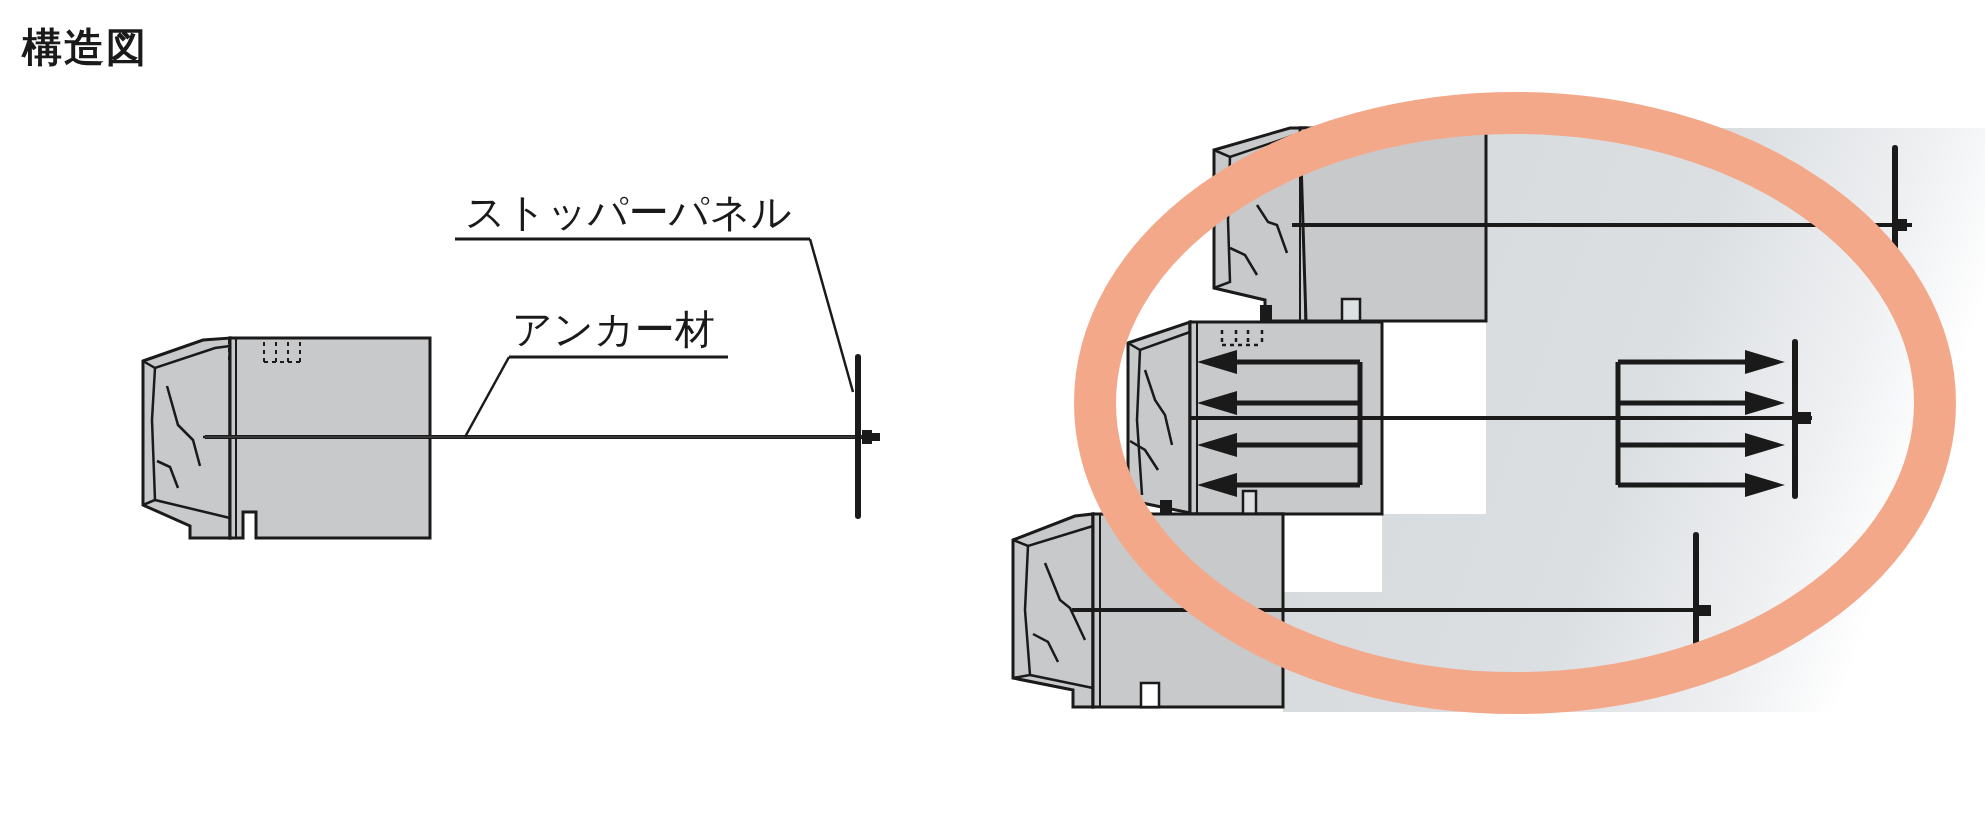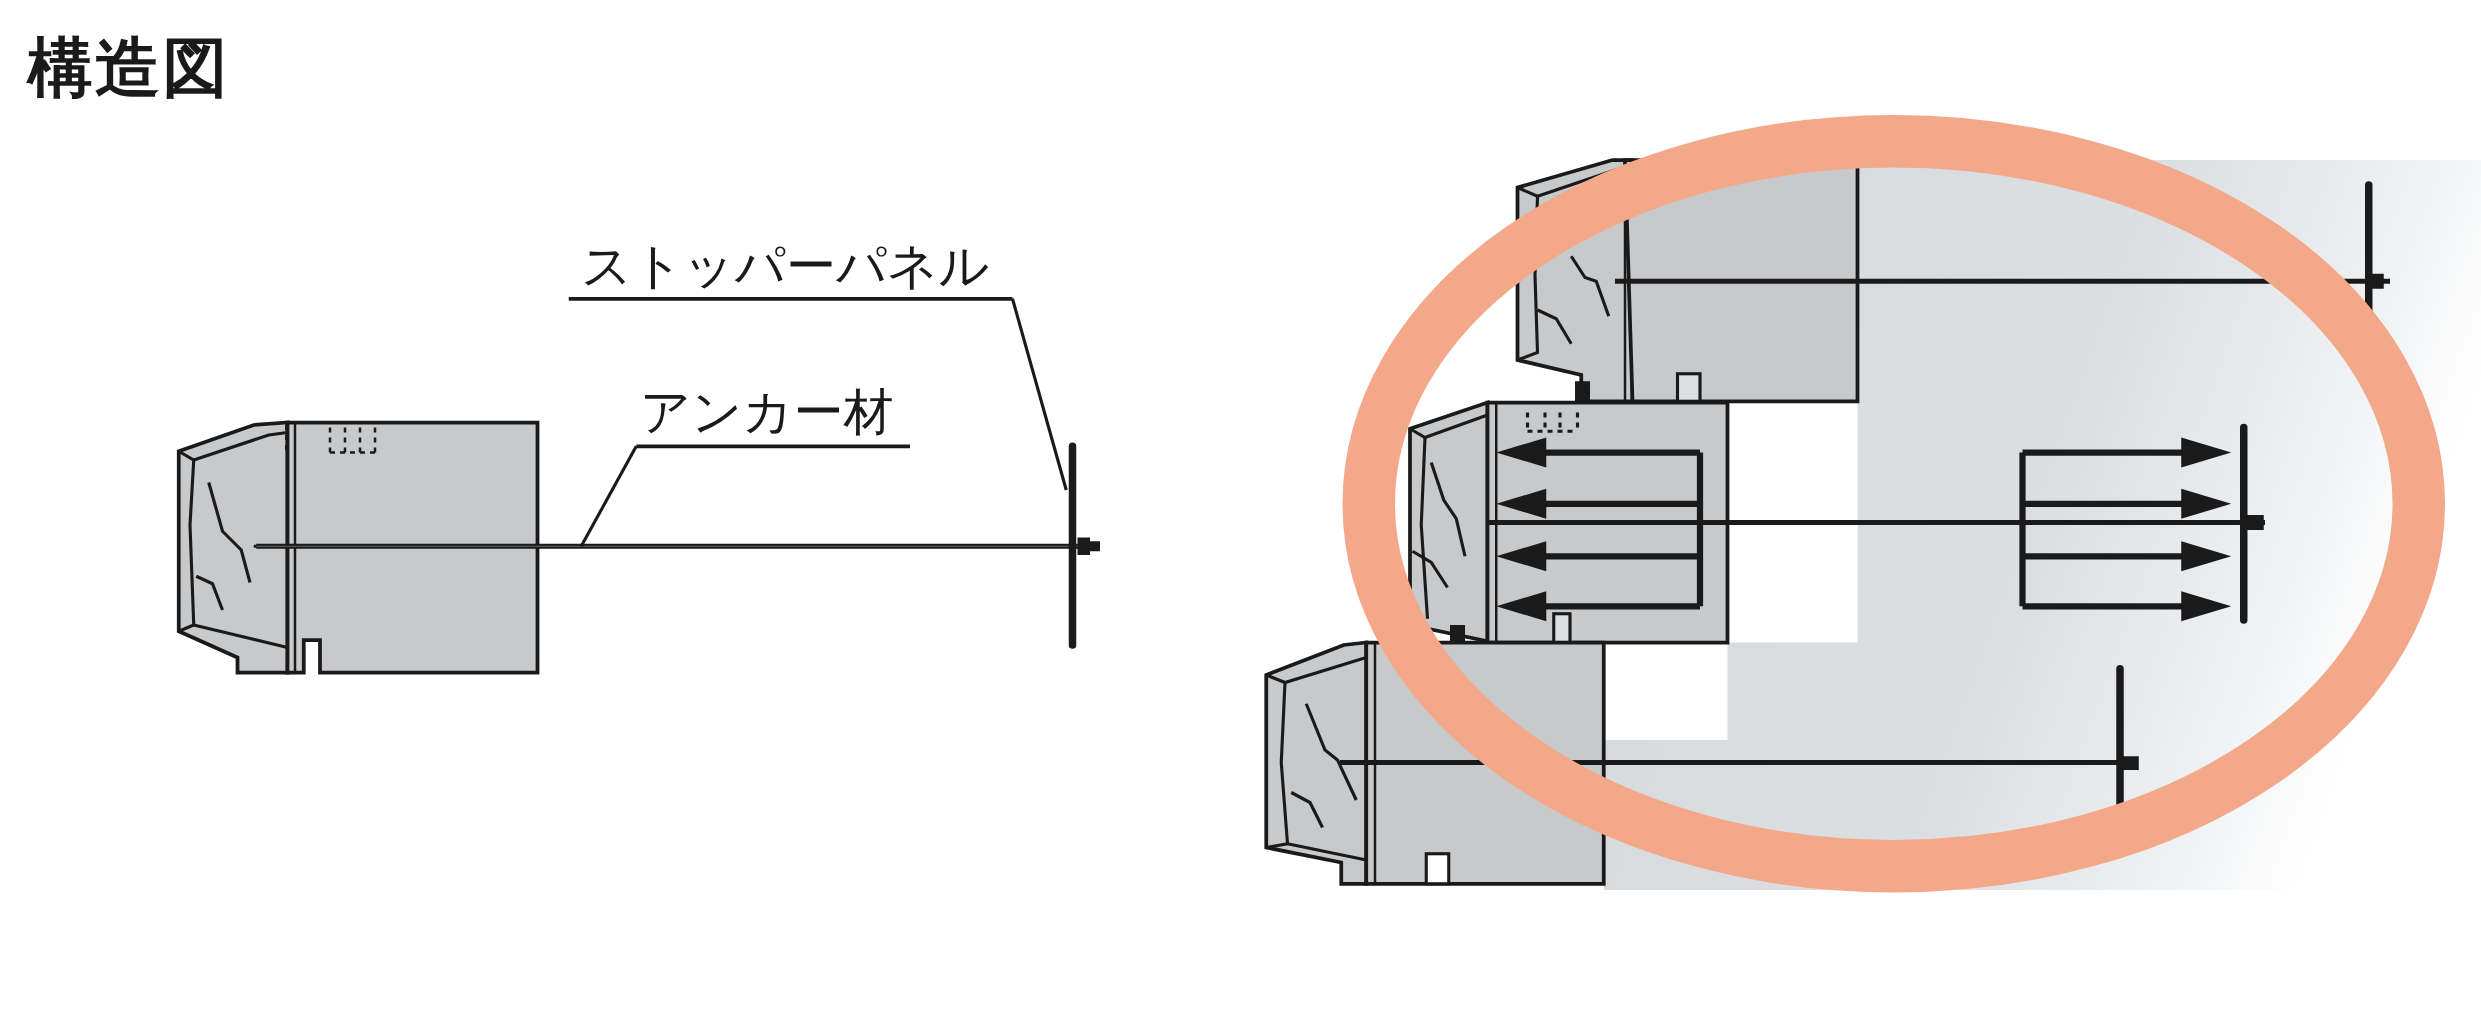--- a/index.html
+++ b/index.html
@@ -1,18 +1,18 @@
 <!DOCTYPE html>
 <html><head>
   <meta charset="utf-8">
   <style>
     html, body { margin: 0; padding: 0; background: #ffffff; }
     body { width: 1985px; height: 817px; position: relative; overflow: hidden;
            font-family: "DejaVu Sans", sans-serif; }
-    .title { position: absolute; left: 22px; top: 20px; font-size: 52px; font-weight: bold;
+    .title { position: absolute; left: 22px; top: 20px; font-size: 40px; font-weight: bold;
              color: #1a1a1a; letter-spacing: 2px; font-family: "DejaVu Sans", sans-serif; }
     svg.diagram { position: absolute; left: 0; top: 0; }
     .lbl { font-family: "DejaVu Sans", sans-serif; font-size: 40px; fill: #1a1a1a; }
   </style>
 </head>
 <body>
 
 <div class="title">構造図</div>
 
 <svg class="diagram" width="1985" height="817" viewBox="0 0 1985 817" xmlns="http://www.w3.org/2000/svg">

